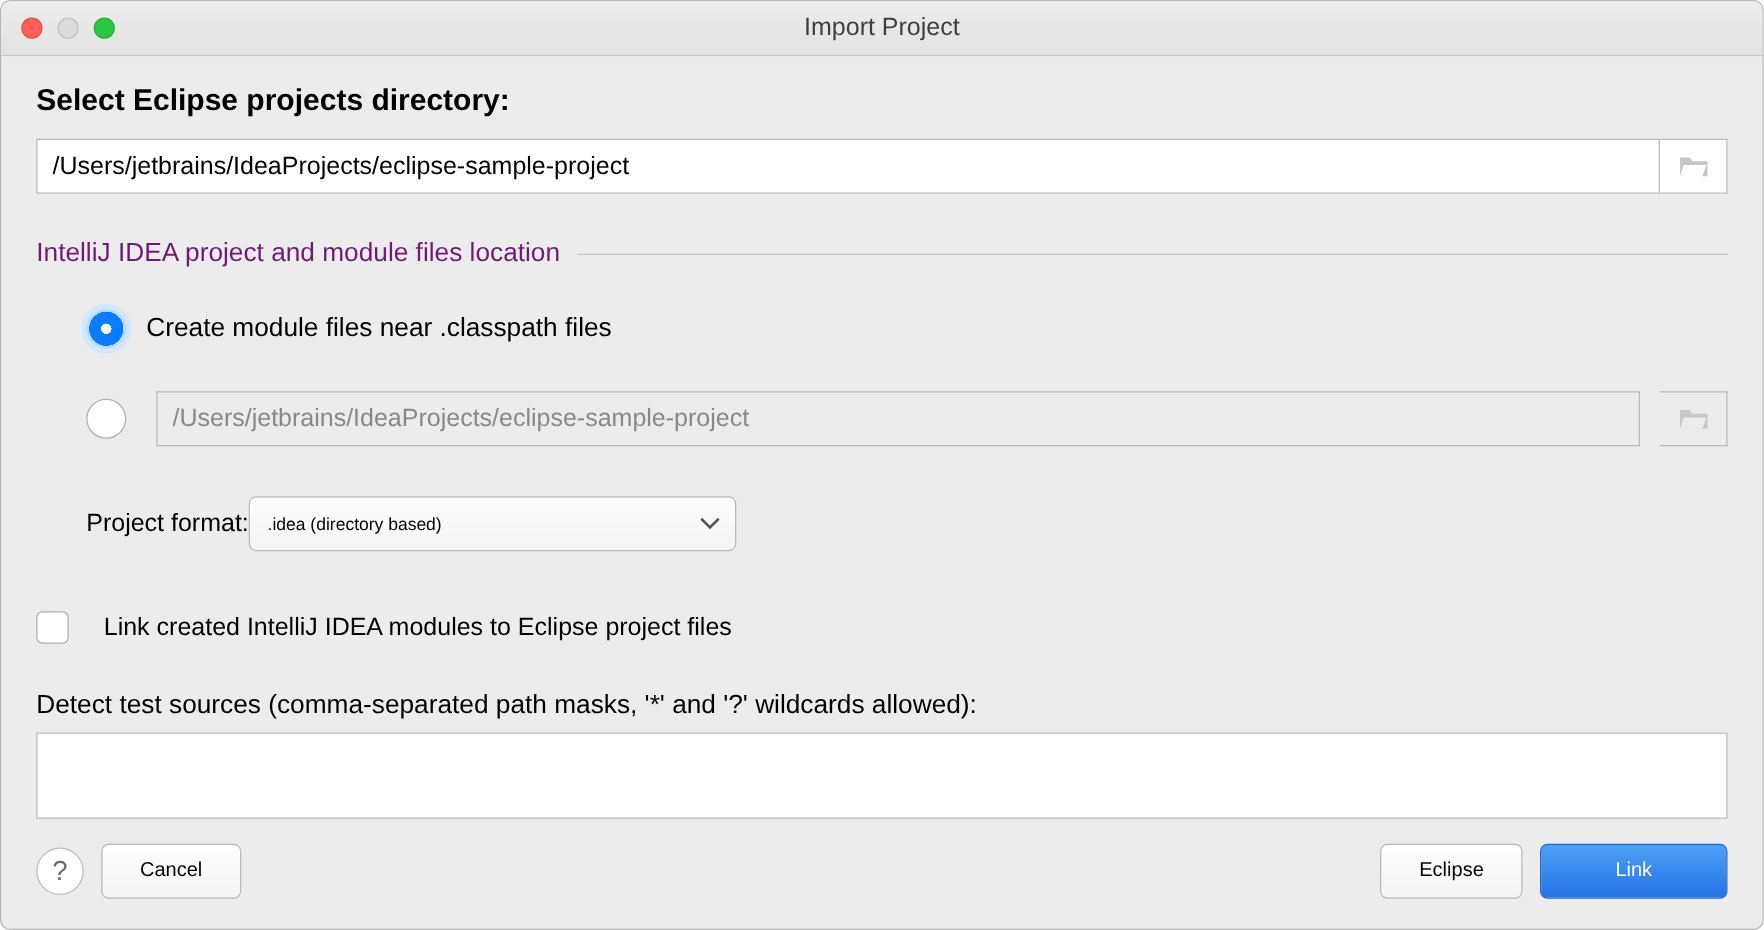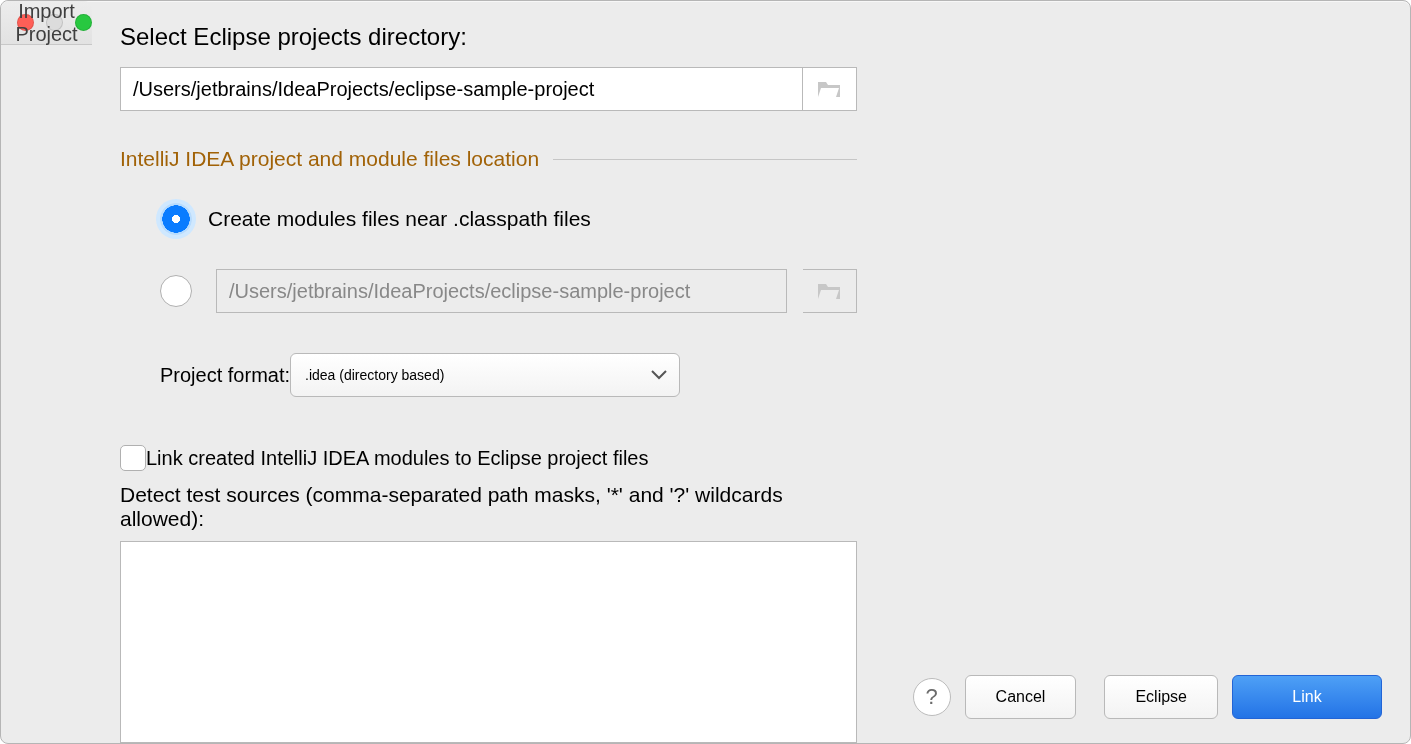--- a/index.html
+++ b/index.html
@@ -12,20 +12,21 @@
       height: 744px;
       overflow: hidden;
     }
     .window {
       width: 100%;
       height: 100%;
       border: 1px solid #b5b5b5;
       border-radius: 8px;
       background: #ececec;
       display: flex;
+      flex-direction: column;
       box-shadow: inset 0 1px 0 rgba(255,255,255,0.6);
     }
     .titlebar {
       height: 44px;
       display: flex;
       align-items: center;
       border-bottom: 1px solid #c8c8c8;
       background: linear-gradient(#ededed, #e2e2e2);
       border-radius: 8px 8px 0 0;
       position: relative;
@@ -50,21 +51,21 @@
       color: #3f3f3f;
       pointer-events: none;
     }
     .content {
       flex: 1;
       padding: 22px 28px 0 28px;
       display: flex;
       flex-direction: column;
     }
     .heading {
-      font-weight: 400;
+      font-weight: 700;
       font-size: 24px;
       margin-bottom: 16px;
     }
     .path-row {
       display: flex;
       align-items: stretch;
     }
     .text-input {
       flex: 1;
       height: 44px;
@@ -93,21 +94,21 @@
     .browse-btn.disabled {
       background: #ececec;
     }
     .fieldset {
       margin-top: 36px;
     }
     .fieldset-legend {
       display: flex;
       align-items: center;
       gap: 14px;
-      color: #a16207;
+      color: #701a75;
       font-size: 21px;
     }
     .fieldset-legend .line {
       flex: 1;
       height: 1px;
       background: #c6c6c6;
     }
     .radio-group {
       padding-left: 40px;
       margin-top: 32px;
@@ -149,32 +150,32 @@
       position: relative;
       font-size: 14px;
       cursor: pointer;
     }
     .combo .arrow {
       position: absolute; right: 12px; top: 50%; transform: translateY(-50%);
     }
     .check-row {
       display: flex;
       align-items: center;
-      gap: 0;
+      gap: 28px;
       margin-top: 48px;
     }
     .checkbox {
       width: 26px; height: 26px;
       border: 1.5px solid #b0b0b0;
       border-radius: 5px;
       background: #fff;
       flex-shrink: 0;
     }
     .detect-label {
-      margin-top: 12px;
+      margin-top: 37px;
       font-size: 21px;
     }
     .detect-input {
       margin-top: 10px;
       height: 44px;
       border: 1px solid #b9b9b9;
       background: #fff;
       width: 100%;
     }
     .footer {
@@ -237,21 +238,21 @@
 
     <div class="fieldset">
       <div class="fieldset-legend">
         <span>IntelliJ IDEA project and module files location</span>
         <div class="line"></div>
       </div>
 
       <div class="radio-group">
         <div class="radio-row">
           <div class="radio selected"></div>
-          <span class="radio-label">Create modules files near .classpath files</span>
+          <span class="radio-label">Create module files near .classpath files</span>
         </div>
 
         <div class="radio-row" style="margin-bottom:26px;">
           <div class="radio"></div>
           <input class="text-input disabled" type="text" disabled="" style="margin-left: 8px;" value="/Users/jetbrains/IdeaProjects/eclipse-sample-project">
           <div class="browse-btn disabled">
             <svg width="24" height="20" viewBox="0 0 24 20">
                 <path d="M1 4 L1 18 L23 18 L23 6 L11 6 L9 3 L1 3 Z M4 9 L22 9 L19 18 L1 18 Z" fill="#c7c7c7"></path>
               </svg>
           </div>

